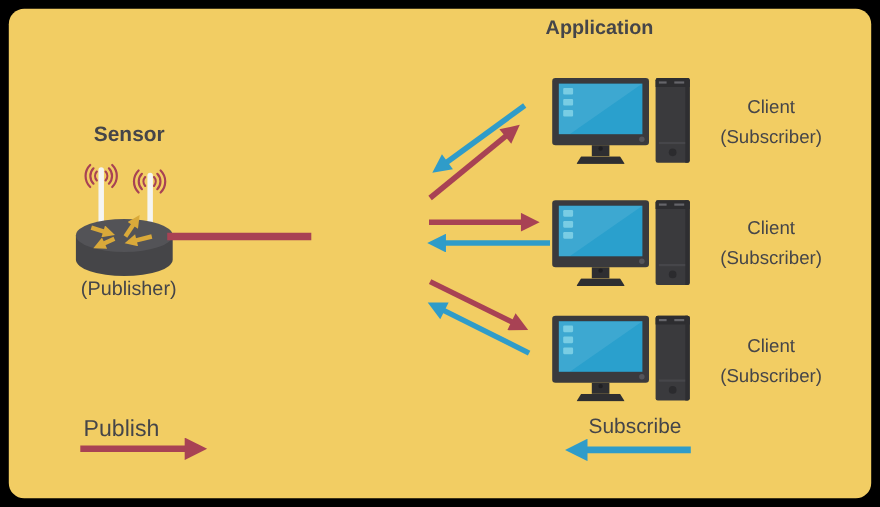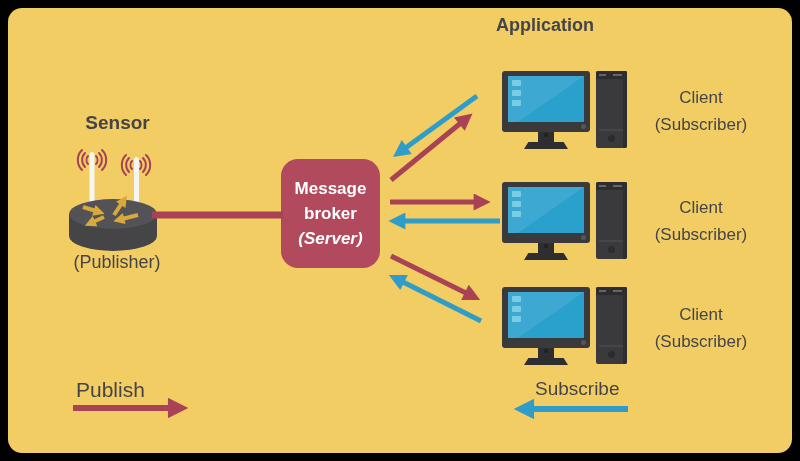--- a/index.html
+++ b/index.html
@@ -112,25 +112,20 @@
     <path class="cyl-side" d="M13,70 L13,92 A44,15 0 0 0 101,92 L101,70 Z"></path>
     <ellipse class="cyl-top" cx="57" cy="70" rx="44" ry="15"></ellipse>
     <g>
       <line class="router-arrow" x1="27" y1="63" x2="40" y2="67" marker-end="url(#mhead-gold)"></line>
       <line class="router-arrow" x1="58" y1="71" x2="66" y2="59" marker-end="url(#mhead-gold)"></line>
       <line class="router-arrow" x1="82" y1="71" x2="66" y2="75" marker-end="url(#mhead-gold)"></line>
       <line class="router-arrow" x1="48" y1="73" x2="37" y2="78" marker-end="url(#mhead-gold)"></line>
     </g>
   </svg>
 
-  <div class="broker">
-    <span>Message</span>
-    <span>broker</span>
-    <span class="srv">(Server)</span>
-  </div>
 
   <div class="lbl bold" id="application-title">Application</div>
 
   <div class="computer c1">
     <div class="monitor">
       <div class="screen">
         <div class="folder f1"></div>
         <div class="folder f2"></div>
         <div class="folder f3"></div>
       </div>

